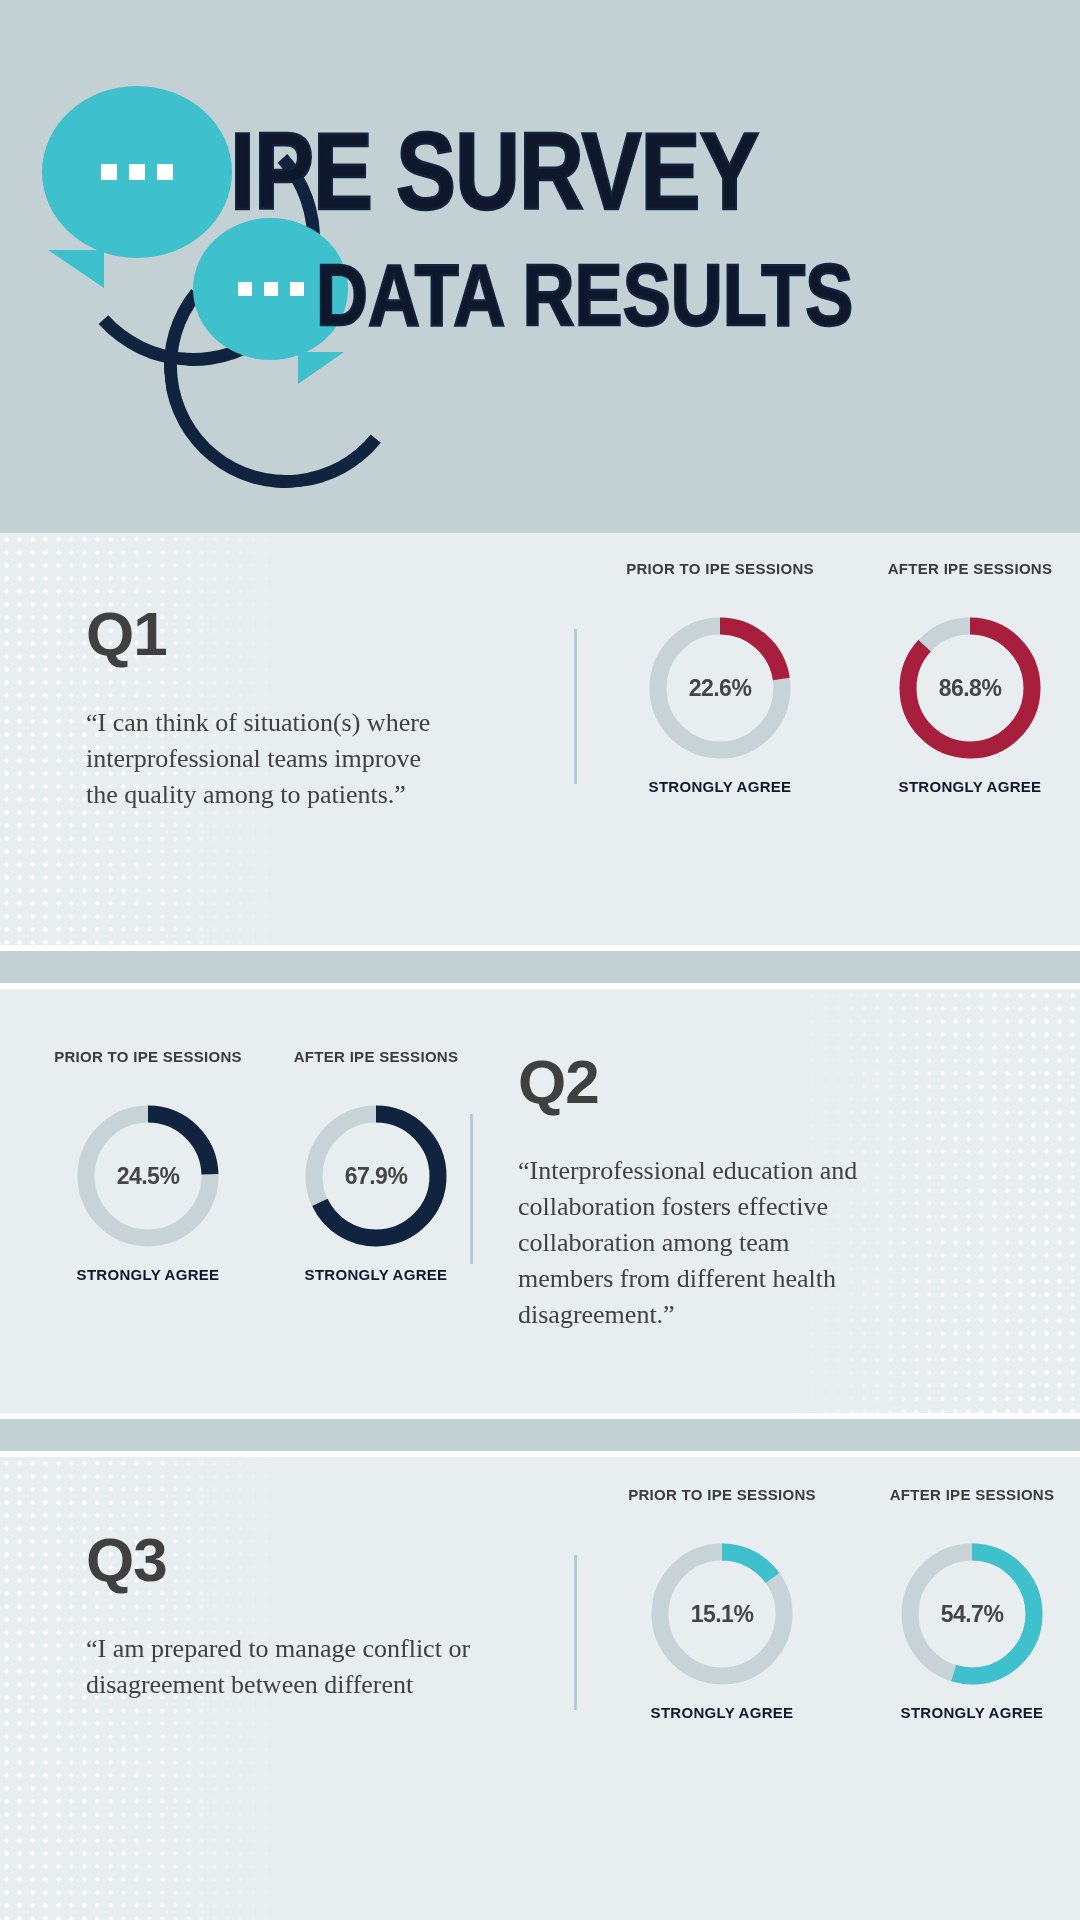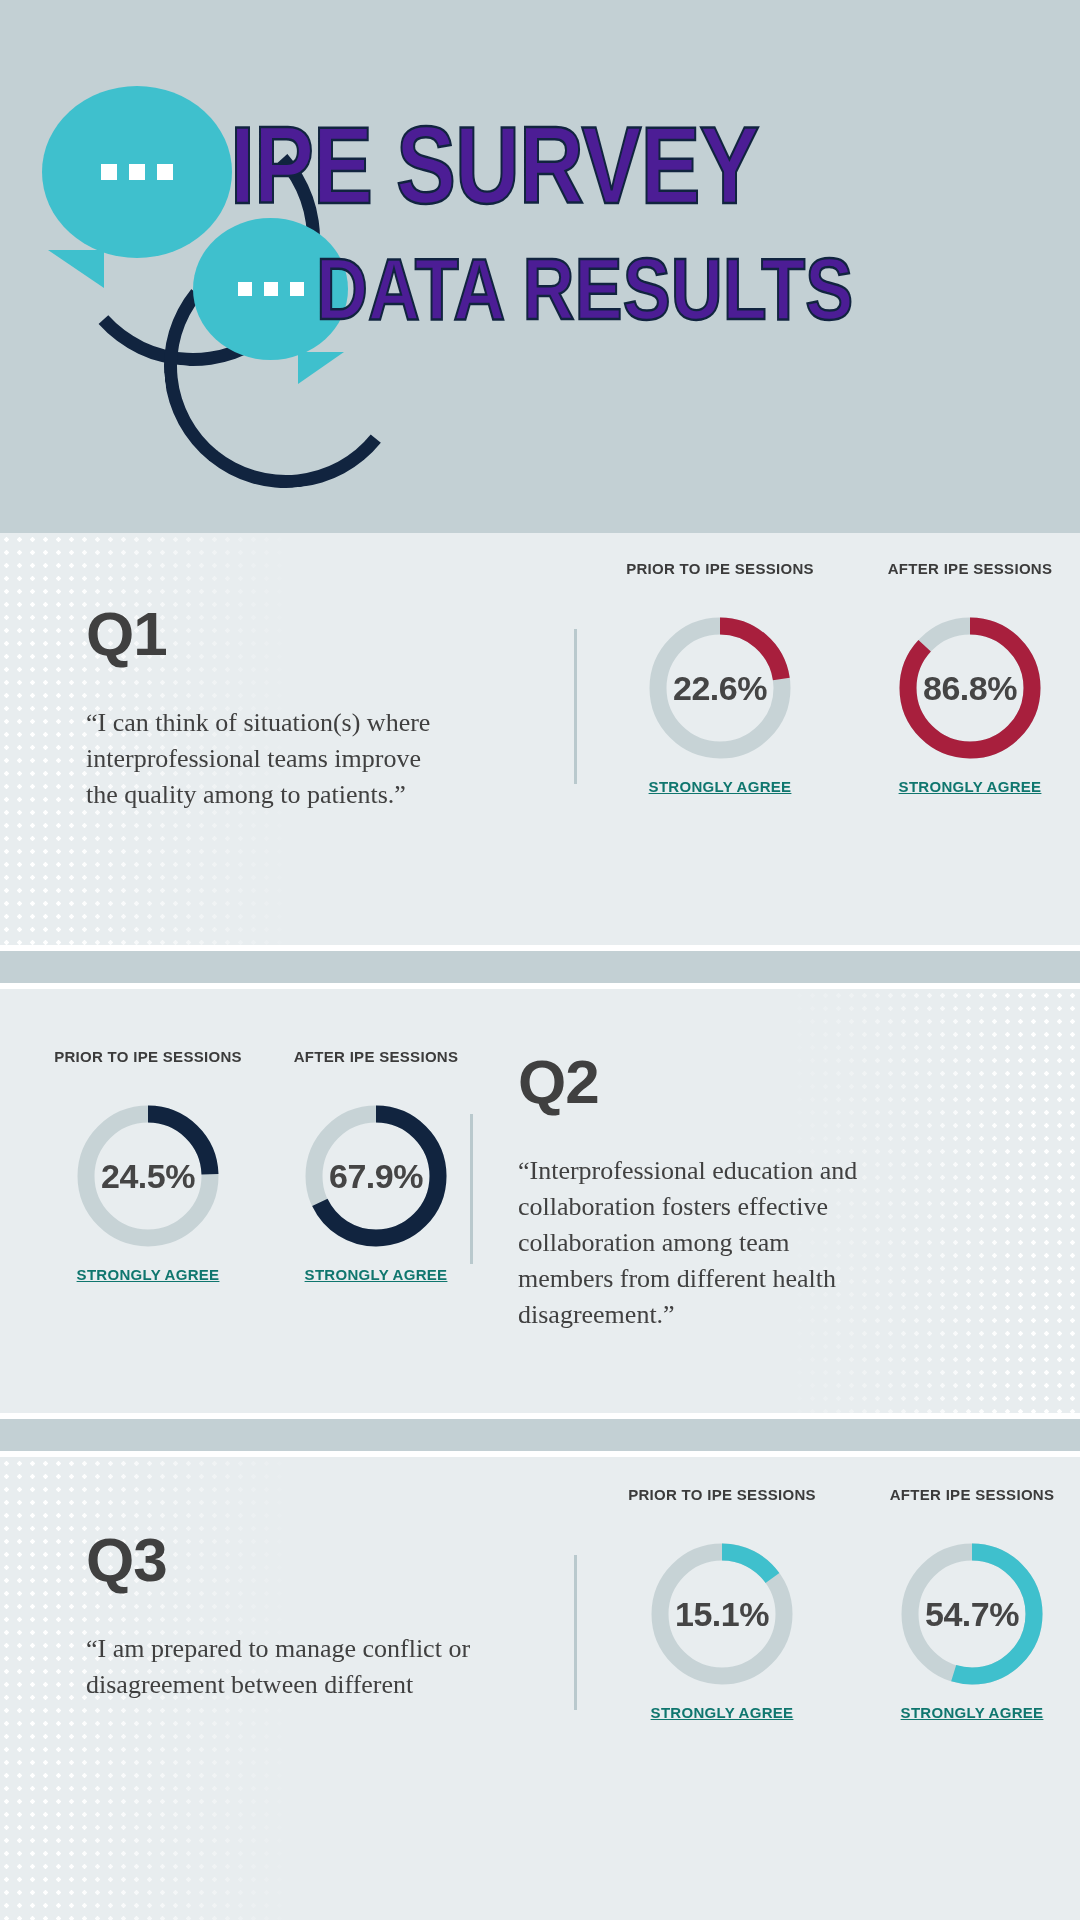--- a/index.html
+++ b/index.html
@@ -26,22 +26,22 @@
   .bubble .dots{
     position:absolute;left:50%;top:50%;transform:translate(-50%,-50%);
     display:flex;gap:12px;
   }
   .bubble .dots i{display:block;background:#ffffff;}
   .tail{position:absolute;width:0;height:0;}
 
   .arc{position:absolute;border-radius:50%;border:13px solid #11243f;}
 
   .title-wrap{
-    position:absolute;left:230px;top:114px;width:820px;
-    color:#4c1d95;
+    position:absolute;left:230px;top:120px;width:820px;
+    color:#0f172a;
     z-index:6;
   }
   .title-1{
     font-size:90px;font-weight:bold;letter-spacing:-1px;
     line-height:0.95;
     font-family:"Liberation Sans", sans-serif;
     -webkit-text-stroke:2px #11243f;
     transform:scaleY(1.22);transform-origin:left top;
   }
   .title-2{
@@ -96,30 +96,29 @@
   .captop{
     font-size:15px;font-weight:bold;color:#3b3b3b;
     letter-spacing:0.3px;text-align:center;line-height:1.3;
     text-transform:uppercase;height:40px;
   }
   .donut{position:relative;width:150px;height:150px;margin-top:14px;}
   .donut svg{display:block;transform:rotate(-90deg);}
   .donut .pct{
     position:absolute;left:0;top:0;width:150px;height:150px;
     display:flex;align-items:center;justify-content:center;
-    font-size:34px;font-weight:bold;color:#454545;
+    font-size:23px;font-weight:bold;color:#454545;
     letter-spacing:-0.5px;
     font-family:"Liberation Sans", sans-serif;
   }
   .capbot{
     margin-top:14px;
-    font-size:15px;font-weight:bold;color:#0f766e;
+    font-size:15px;font-weight:bold;color:#0f172a;
     letter-spacing:0.3px;line-height:1.3;
     text-transform:uppercase;
-    text-decoration:underline;
   }
 </style>
 </head>
 <body>
 
 <div class="page">
 
   <div class="header">
 
     <div class="arc" style="left:66px;top:112px;width:228px;height:228px;border-color:transparent #11243f #11243f transparent;transform:rotate(3deg);"></div>

